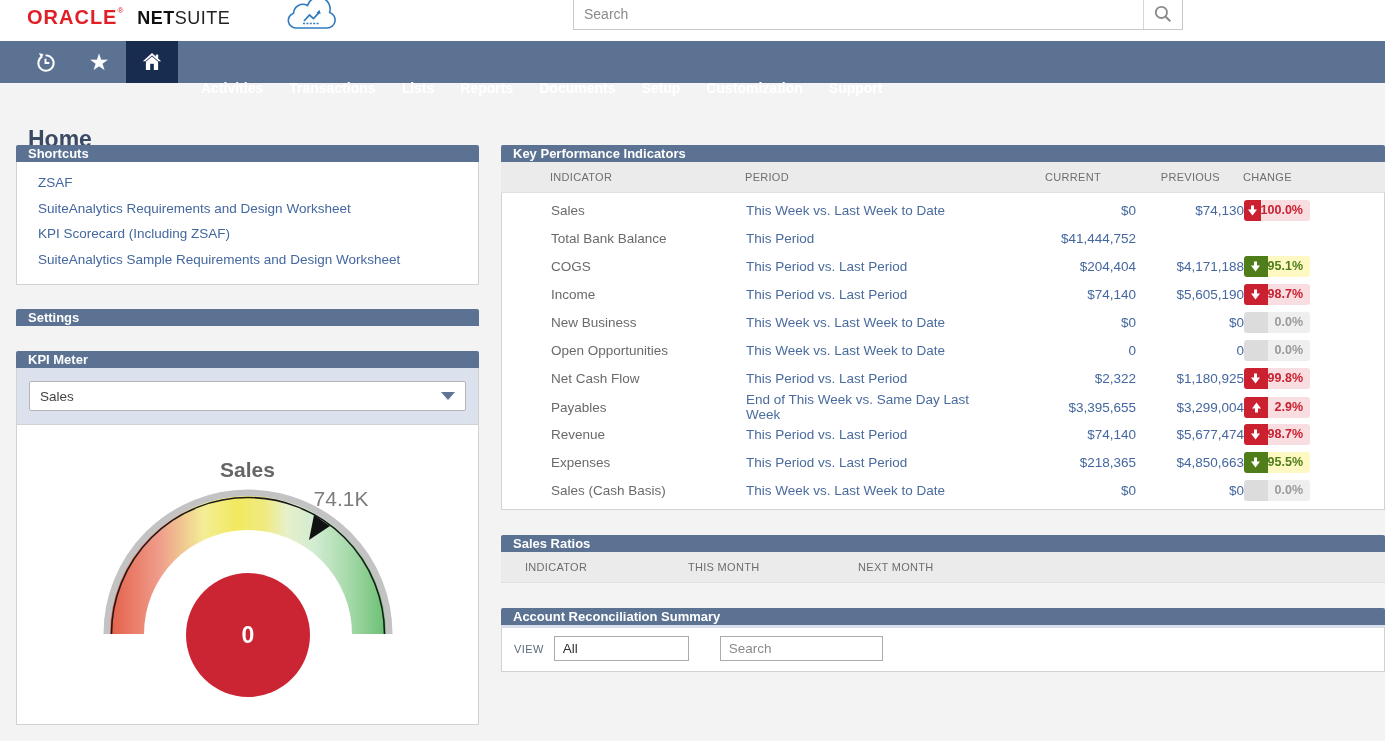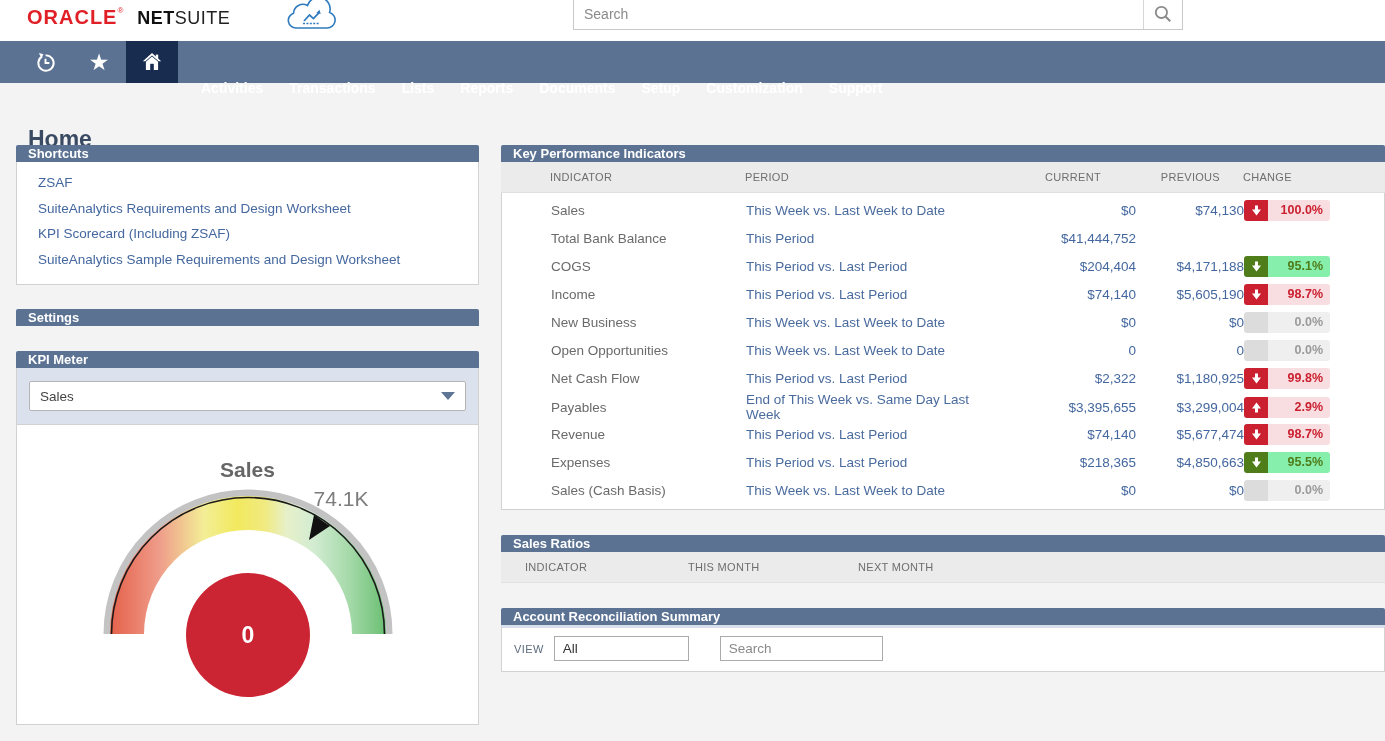--- a/index.html
+++ b/index.html
@@ -57,31 +57,31 @@
   .krow{height:28px;display:grid;grid-template-columns:195px 240px 150px 108px 119px;align-items:center;padding-left:49px;box-sizing:border-box;font-size:13.5px;}
   .c-ind{color:#6a6a6a;}
   .c-per{color:#4a6b9e;text-decoration:none;cursor:pointer;}
   .c-cur,.c-prev{color:#44679f;text-align:right;text-decoration:none;cursor:pointer;}
   .colhead .h-cur{text-align:right;padding-right:34px;}
   .colhead .h-prev{text-align:right;padding-right:23px;}
   .kpi-tablebody{padding:3px 0 5px 0;}
 
   
   .c-chg{display:flex;justify-content:flex-start;}
-  .badge{display:flex;width:86px;height:21px;border-radius:3px;overflow:hidden;justify-content:space-between;}
+  .badge{display:flex;width:66px;height:21px;border-radius:3px;overflow:hidden;justify-content:space-between;}
   .badge[data-trend="empty"]{visibility:hidden;}
   .arrow-box{width:24px;display:flex;align-items:center;justify-content:center;background:#dcdcdc;}
   .badge svg{display:none;}
   .badge[data-trend="down-bad"] .arrow-down,.badge[data-trend="down-good"] .arrow-down{display:block;}
   .badge[data-trend="up-bad"] .arrow-up{display:block;}
   .badge[data-trend="down-bad"] .arrow-box,.badge[data-trend="up-bad"] .arrow-box{background:#cb2030;}
   .badge[data-trend="down-good"] .arrow-box{background:#4f7d1a;}
   .badge-text{flex:1;font-size:12.5px;font-weight:bold;text-align:right;line-height:21px;padding-right:7px;background:#efefef;color:#9a9a9a;}
   .badge[data-trend="down-bad"] .badge-text,.badge[data-trend="up-bad"] .badge-text{background:#f8dee1;color:#cb2030;}
-  .badge[data-trend="down-good"] .badge-text{background:#86efac;color:#4f7d1a;}
+  .badge[data-trend="down-good"] .badge-text{background:#fef9c3;color:#4f7d1a;}
 
   
   .sales-ratios{margin-top:25px;}
   .sr-colhead{height:31px;background:#ebebeb;border-bottom:1px solid #e0e0e0;display:grid;grid-template-columns:163px 170px 1fr;align-items:center;padding-left:24px;box-sizing:border-box;color:#6e6e6e;font-size:11px;letter-spacing:.3px;}
   .sr-row{height:28px;display:grid;grid-template-columns:163px 170px 1fr;align-items:center;padding-left:24px;box-sizing:border-box;font-size:13.5px;}
   .sr-row .c-ind{color:#6a6a6a;}
   .sr-plain{color:#6a6a6a;}
   .sr-link{color:#44679f;cursor:pointer;text-decoration:none;}
   .sr-tablebody{padding:2px 0 4px 0;}
 

